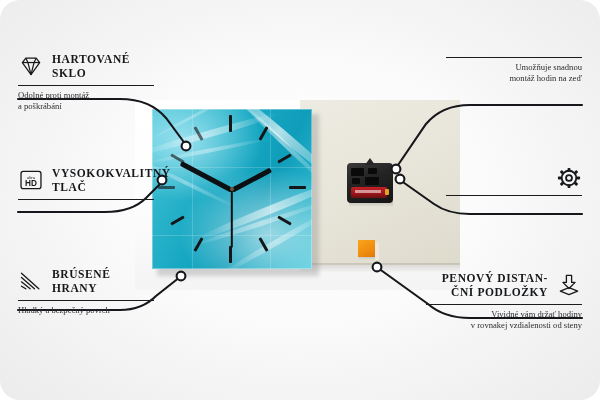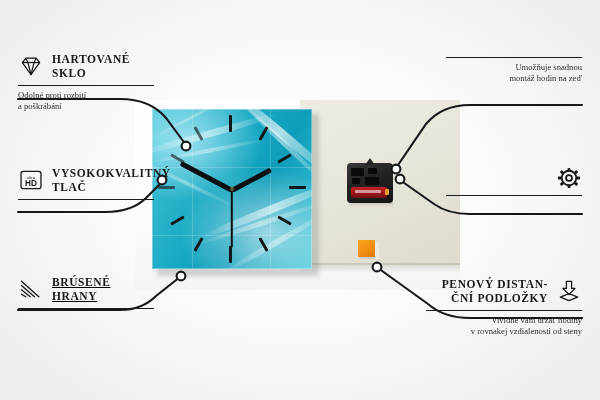--- a/index.html
+++ b/index.html
@@ -5,20 +5,21 @@
   html,body{margin:0;padding:0;}
   body{
     width:600px;height:400px;overflow:hidden;
     font-family:"Liberation Serif", serif;
     background:#ffffff;
   }
   #stage{
     position:relative;width:600px;height:400px;
     background:
       radial-gradient(ellipse 420px 300px at 50% 48%, #ffffff 0%, #fbfbfb 42%, #f1f1f1 78%, #ececec 100%);
+    border-radius: 20px;
   }
 
   
   .photo{
     position:absolute;left:135px;top:100px;width:325px;height:190px;
     overflow:hidden;
   }
   .photo-bg{
     position:absolute;inset:0;
     background:linear-gradient(180deg,#ffffff 0%,#fdfdfd 55%,#f4f4f4 100%);
@@ -204,55 +205,56 @@
             <path d="M5,9 L25,9"></path>
               <path d="M9,4 L11.5,9 L15,23"></path>
               <path d="M21,4 L18.5,9 L15,23"></path>
           </g>
         </svg>
       </span>
       <span class="ttl">HARTOVANÉ
 SKLO</span>
     </div>
     <div class="rule"></div>
-    <div class="sub">Odolné proti rozbití
+    <div class="sub">Odolné proti montáž
 a poškrábání</div>
   </div>
 
   <div class="feat left" style="left:18px;top:166px;width:136px;">
     <div class="head">
       <span class="ico">
         <svg viewBox="0 0 30 26" width="26" height="24">
           <rect x="3.5" y="3" width="23" height="20" rx="2.5" fill="none" stroke="#16181a" stroke-width="1.5"></rect>
           <text x="15" y="11.6" font-family="Liberation Sans, sans-serif" font-size="5" text-anchor="middle" fill="#16181a">ultra</text>
           <text x="15" y="20.5" font-family="Liberation Sans, sans-serif" font-size="9.5" font-weight="bold" text-anchor="middle" fill="#16181a">HD</text>
         </svg>
       </span>
       <span class="ttl">VYSOKOKVALITNÝ
 TLAČ</span>
     </div>
     <div class="rule"></div>
   </div>
 
-  <div class="feat left" style="left:18px;top:275px;width:136px;text-decoration:underline;">
+  <div class="feat left" style="left:18px;top:267px;width:136px;">
     <div class="head">
       <span class="ico">
         <svg viewBox="0 0 30 26" width="26" height="24">
           <g stroke="#16181a" stroke-width="1.5" stroke-linecap="round">
             <path d="M4,4 L24,22"></path>
               <path d="M4,9 L19,22"></path>
               <path d="M4,14 L14,22"></path>
               <path d="M4,19 L9,22"></path>
           </g>
         </svg>
       </span>
       <span class="ttl">BRÚSENÉ
 HRANY</span>
     </div>
     <div class="rule"></div>
+    <div class="sub">Hladký a bezpečný povrch</div>
   </div>
 
   <div class="feat right" style="left:446px;top:52px;width:136px;">
     <div class="rule"></div>
     <div class="sub">Umožňuje snadnou
 montáž hodin na zeď</div>
   </div>
 
   <div class="feat right" style="left:446px;top:166px;width:136px;">
     <div class="head">
@@ -271,21 +273,21 @@
             <rect x="21.5" y="4.3" width="3.4" height="4" rx="1" transform="rotate(45 23.2 6.3)"></rect>
             <rect x="5.1" y="17.7" width="3.4" height="4" rx="1" transform="rotate(45 6.8 19.7)"></rect>
             <rect x="21.5" y="17.7" width="3.4" height="4" rx="1" transform="rotate(-45 23.2 19.7)"></rect>
           </g>
         </svg>
       </span>
     </div>
     <div class="rule"></div>
   </div>
 
-  <div class="feat right" style="left:426px;top:277px;width:156px;">
+  <div class="feat right" style="left:426px;top:271px;width:156px;">
     <div class="head">
       <span class="ttl">PENOVÝ DISTAN-
 ČNÍ PODLOŽKY</span>
       <span class="ico">
         <svg viewBox="0 0 30 26" width="26" height="24">
           <path d="M12,2 L18,2 L18,10 L22,10 L15,17 L8,10 L12,10 Z" fill="none" stroke="#16181a" stroke-width="1.5" stroke-linejoin="round"></path>
           <path d="M15,16 L25,20 L15,24 L5,20 Z" fill="none" stroke="#16181a" stroke-width="1.5" stroke-linejoin="round"></path>
         </svg>
       </span>
     </div>

